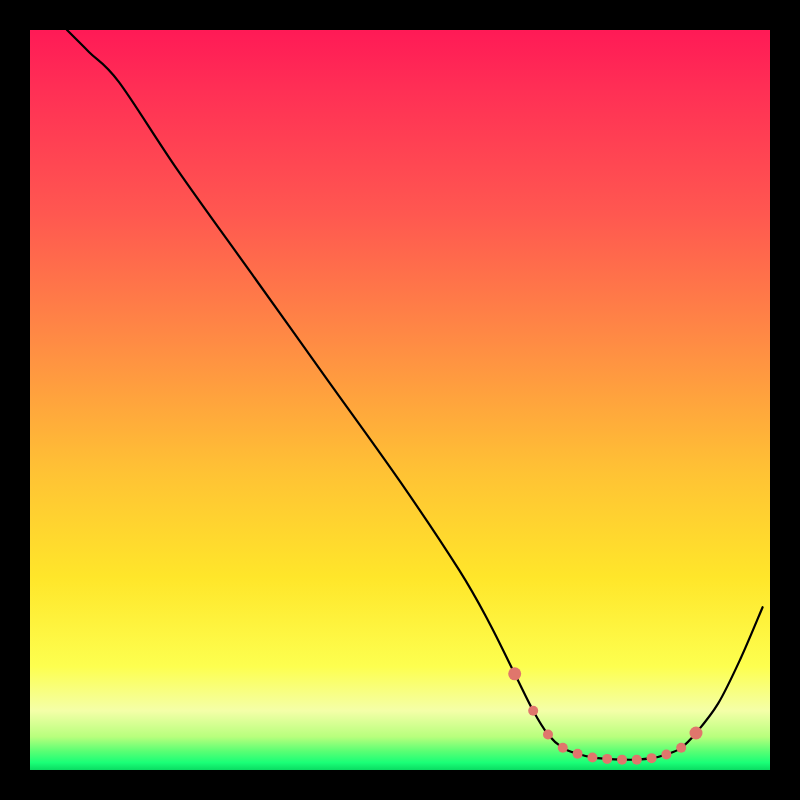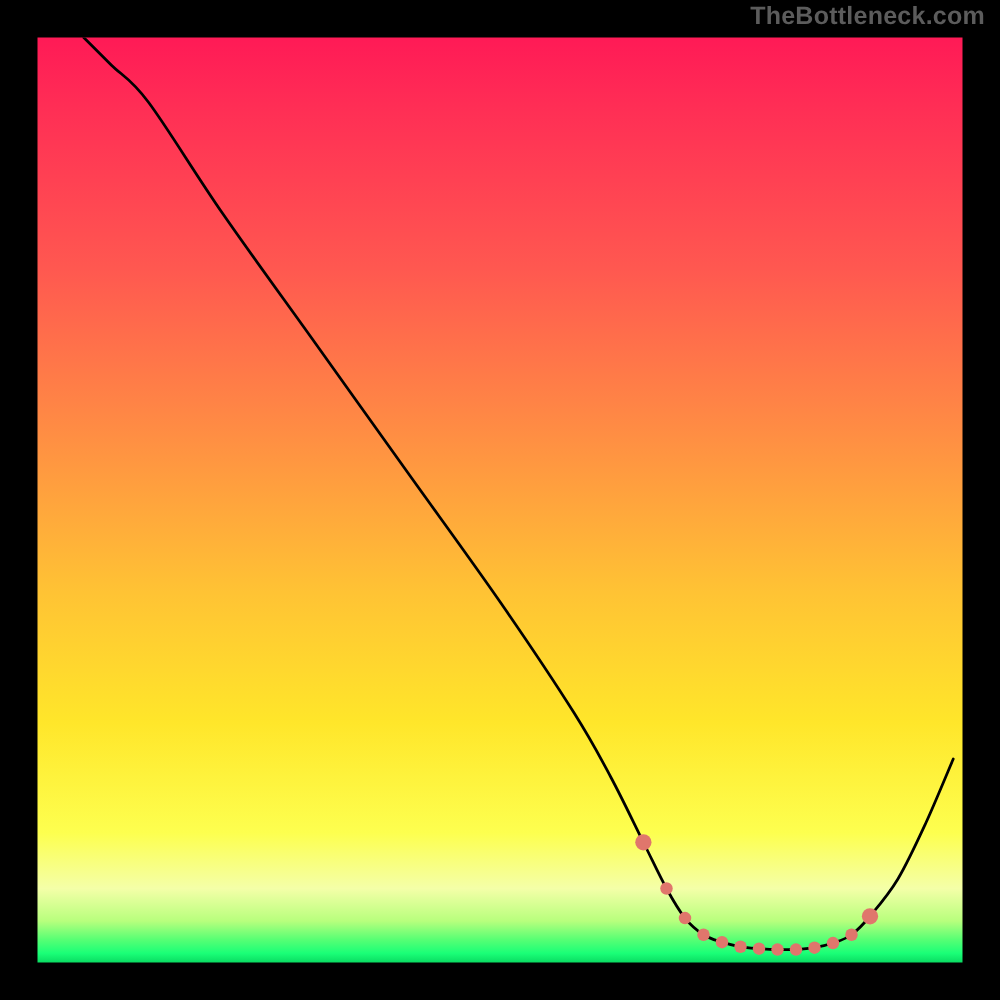--- a/index.html
+++ b/index.html
@@ -59,21 +59,20 @@
     top: 0;
     width: 100%;
     height: 100%;
     pointer-events: none;
   }
 </style>
 </head>
 <body>
 
 <div class="outer">
-  <div class="watermark">TheBottleneck.com</div>
 
   <div class="plot">
     <div class="gradient"></div>
     <svg class="overlay" viewBox="0 0 740 740" preserveAspectRatio="none">
       <path id="curve-path" fill="none" stroke="#000" stroke-width="2.2" stroke-linecap="round" stroke-linejoin="round" d="M 37.00 0.00 C 40.70 3.70, 50.57 13.57, 59.20 22.20 C 67.83 30.83, 74.00 32.07, 88.80 51.80 C 103.60 71.53, 125.80 108.53, 148.00 140.60 C 170.20 172.67, 197.33 209.67, 222.00 244.20 C 246.67 278.73, 271.33 313.27, 296.00 347.80 C 320.67 382.33, 347.80 419.33, 370.00 451.40 C 392.20 483.47, 414.40 516.77, 429.20 540.20 C 444.00 563.63, 449.55 574.73, 458.80 592.00 C 468.05 609.27, 477.30 629.00, 484.70 643.80 C 492.10 658.60, 497.65 670.69, 503.20 680.80 C 508.75 690.91, 513.07 698.31, 518.00 704.48 C 522.93 710.65, 527.87 714.59, 532.80 717.80 C 537.73 721.01, 542.67 722.12, 547.60 723.72 C 552.53 725.32, 557.47 726.56, 562.40 727.42 C 567.33 728.28, 572.27 728.53, 577.20 728.90 C 582.13 729.27, 587.07 729.52, 592.00 729.64 C 596.93 729.76, 601.87 729.89, 606.80 729.64 C 611.73 729.39, 616.67 729.02, 621.60 728.16 C 626.53 727.30, 631.47 726.19, 636.40 724.46 C 641.33 722.73, 646.27 721.38, 651.20 717.80 C 656.13 714.22, 659.83 710.40, 666.00 703.00 C 672.17 695.60, 680.80 685.73, 688.20 673.40 C 695.60 661.07, 703.00 645.03, 710.40 629.00 C 717.80 612.97, 728.90 585.83, 732.60 577.20"></path>
       <g id="marker-group">
           <circle cx="484.70" cy="643.80" r="6.5" fill="#e0766c"></circle>
           <circle cx="503.20" cy="680.80" r="5" fill="#e0766c"></circle>
           <circle cx="518.00" cy="704.48" r="5" fill="#e0766c"></circle>
           <circle cx="532.80" cy="717.80" r="5" fill="#e0766c"></circle>

